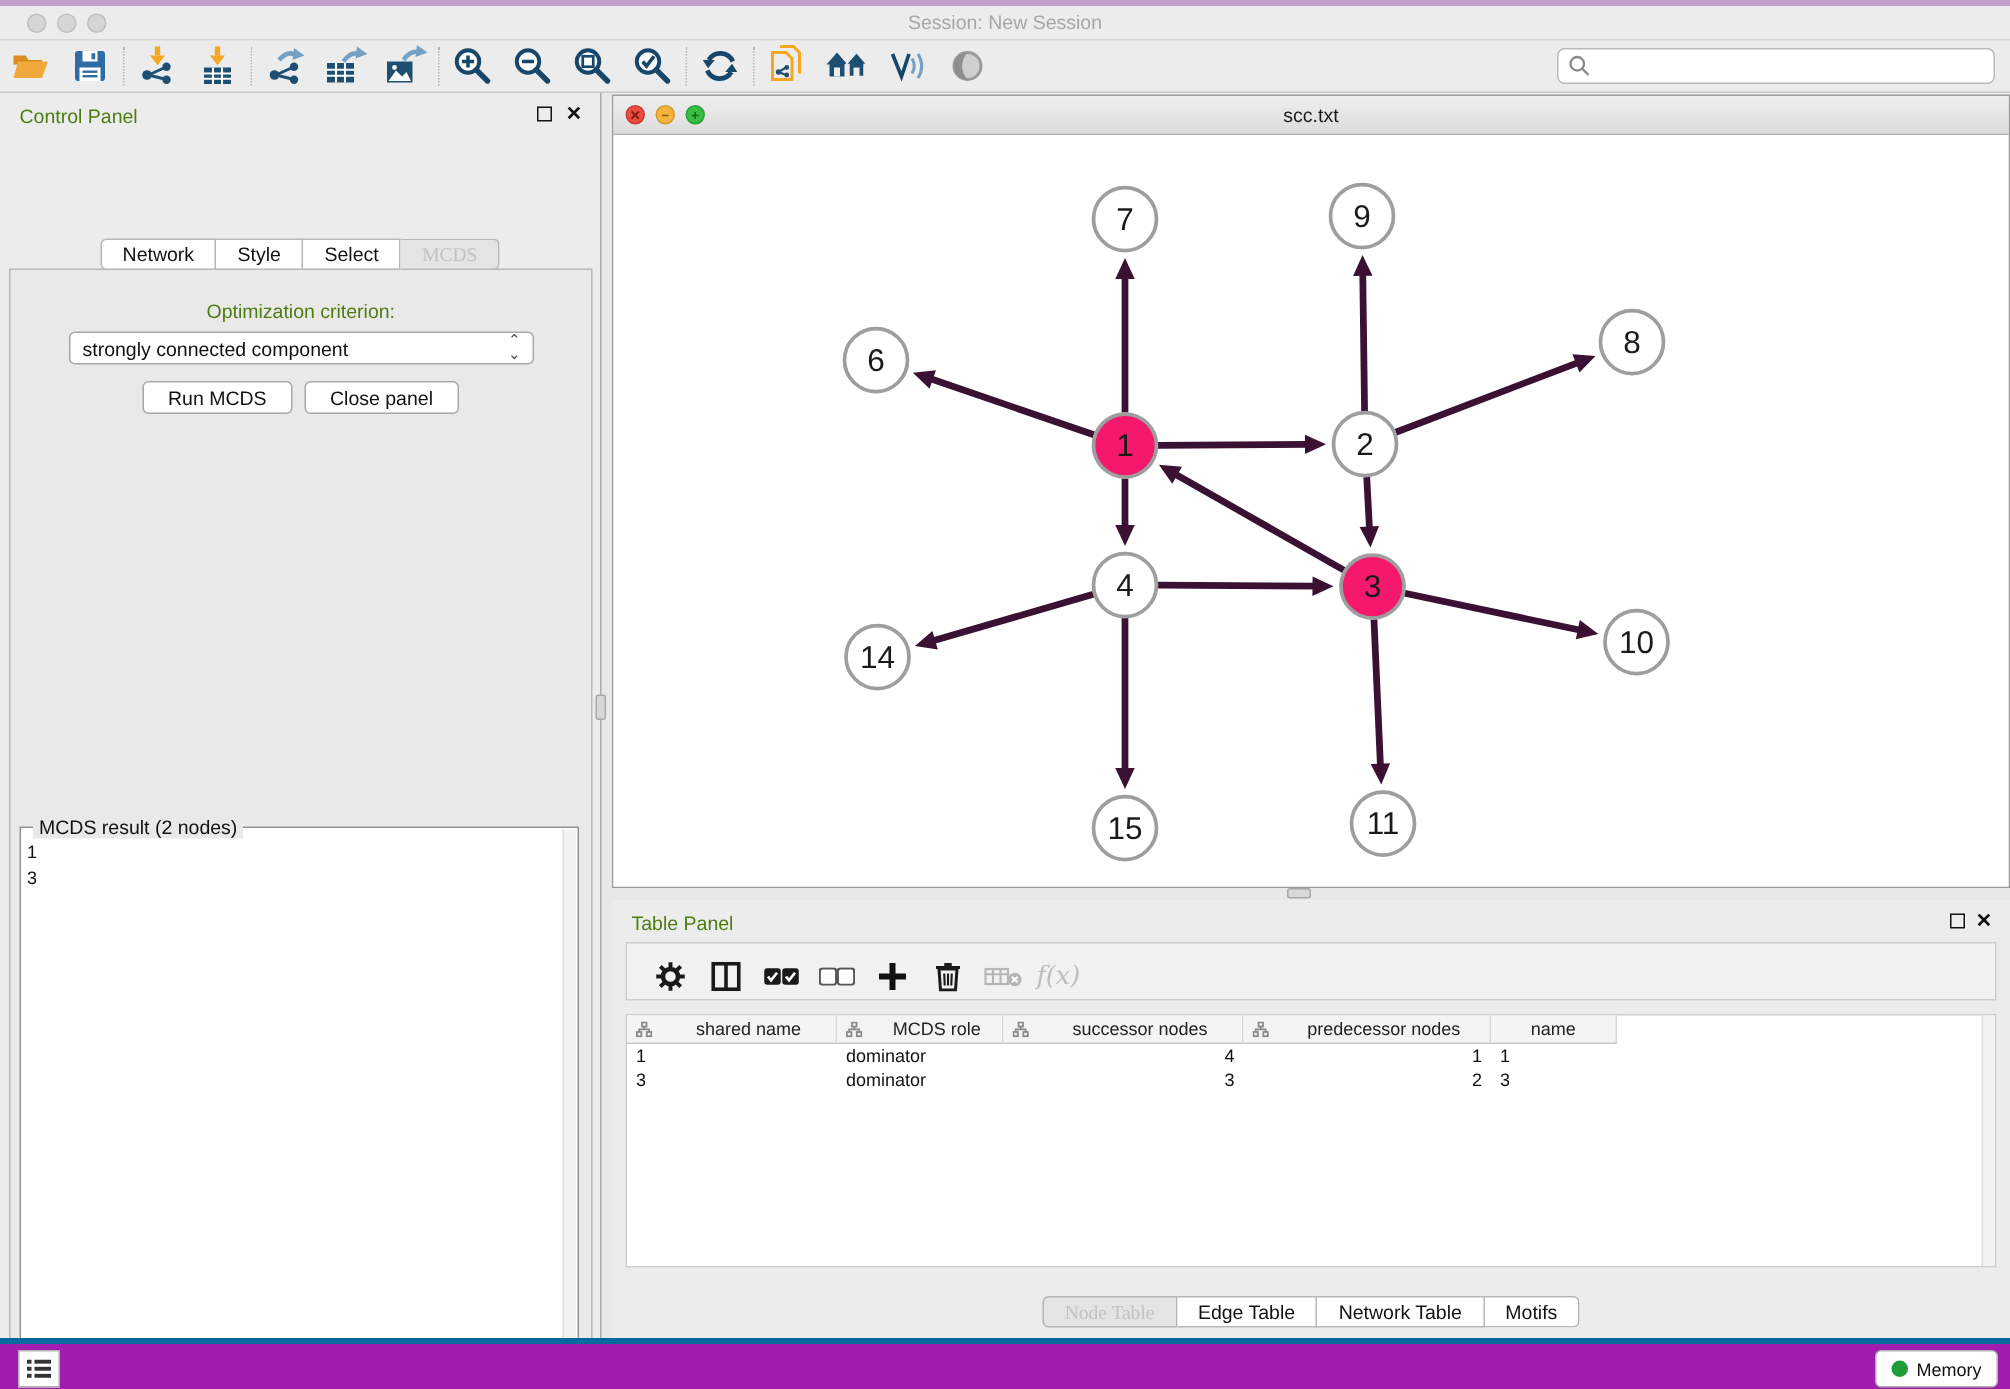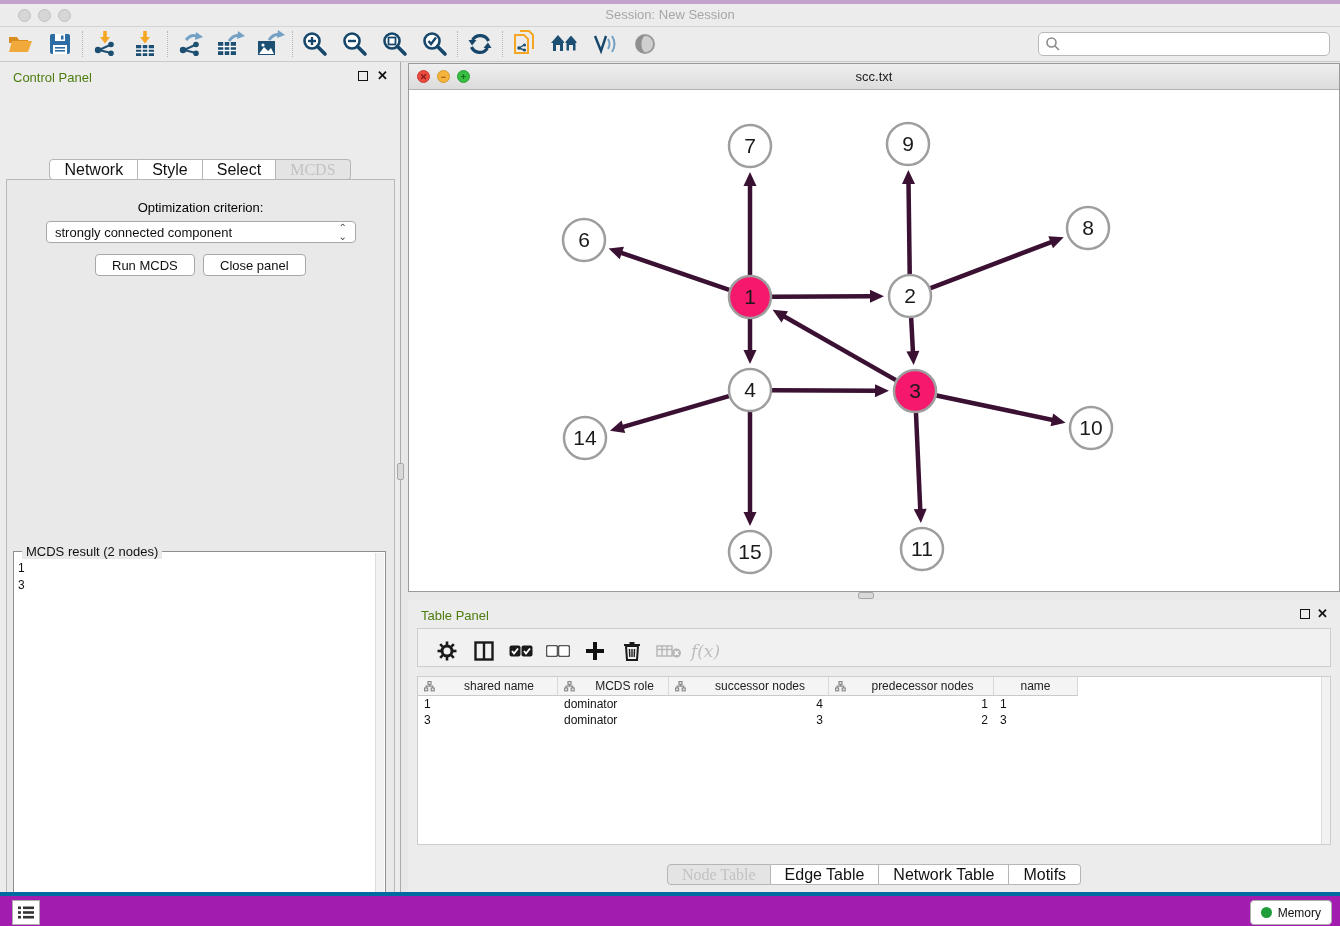--- a/index.html
+++ b/index.html
@@ -23,27 +23,27 @@
 
   
   .control-panel { position:absolute; left:0; top:62px; width:401px; height:830px; background:#ececec; border-right:1px solid #aaa; }
   .panel-head { position:relative; height:30px; }
   .panel-head .ph-title { position:absolute; left:13px; top:8px; font-size:13px; color:#4d7c0f; }
   .float-ico { position:absolute; top:9px; width:10px; height:10px; border:1.5px solid #111; display:inline-block; }
   .close-ico { position:absolute; top:6px; font-size:13px; font-weight:bold; color:#111; }
   .cp-float{ right:32px; } .cp-close{ right:12px; }
 
   .tabs-row { position:absolute; left:0; top:97px; width:100%; display:flex; justify-content:center; z-index:3; }
-  .tab { height:21px; line-height:19px; padding:0 14px; font-size:16px; background:#fff; border:1px solid #b6b6b6; border-left:none; color:#111; }
+  .tab { height:21px; line-height:19px; padding:0 14px; font-size:13px; background:#fff; border:1px solid #b6b6b6; border-left:none; color:#111; }
   .tab:first-child { border-left:1px solid #b6b6b6; border-radius:4px 0 0 4px; }
   .tab:last-child { border-radius:0 4px 4px 0; }
   .tab.active { background:#e4e4e4; color:#c2c2c2;font-family:Liberation Serif, serif; }
 
   .cp-content { position:absolute; left:6px; top:117px; width:389px; height:762px; background:#e9e9e9; border:1px solid #b9b9b9; }
-  .opt-label { position:absolute; left:0; width:100%; top:20px; text-align:center; font-size:13px; color:#000000; }
+  .opt-label { position:absolute; left:0; width:100%; top:20px; text-align:center; font-size:13px; color:#4d7c0f; }
   .criterion-select { position:absolute; left:39px; top:41px; width:310px; height:22px; background:#fff; border:1px solid #a8a8a8; border-radius:4px; font-size:13px; display:flex; align-items:center; padding:0 8px; color:#111; }
   .criterion-select .spin { margin-left:auto; font-size:10px; color:#444; letter-spacing:0; line-height:9px; text-align:center; }
   .btn { background:#fff; border:1px solid #a8a8a8; border-radius:4px; font-size:13px; height:22px; padding:0 16px; color:#111; }
   .run-btn { position:absolute; left:88px; top:74px; }
   .close-btn { position:absolute; left:196px; top:74px; }
 
   .result-group { position:absolute; left:6px; top:371px; width:373px; height:384px; border:1px solid #8f8f8f; background:#fff; }
   .result-legend { position:absolute; left:8px; top:-8px; background:#e9e9e9; padding:0 4px; font-size:13px; color:#111; }
   .result-lines { position:absolute; left:4px; top:8px; font-size:12px; color:#111; line-height:17px; }
   .result-scroll { position:absolute; right:1px; top:1px; width:9px; height:calc(100% - 2px); background:#f2f2f2; border-left:1px solid #ddd; }

